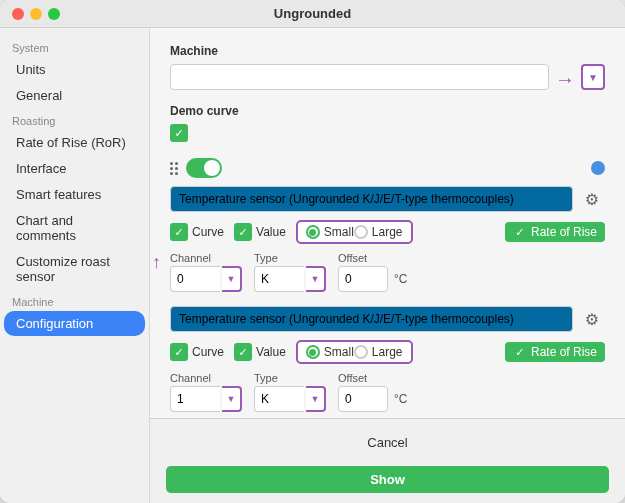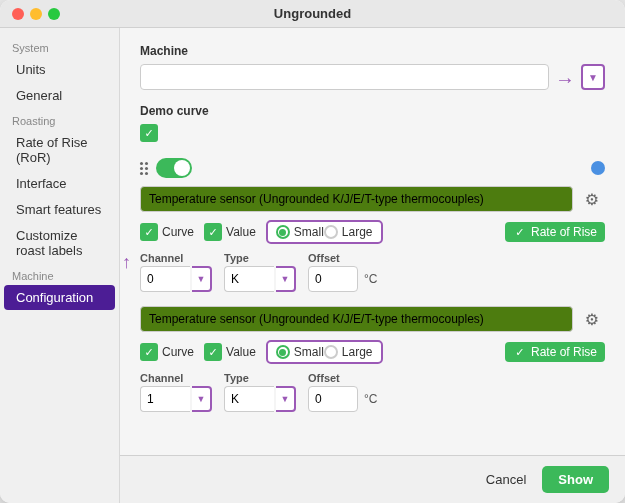--- a/index.html
+++ b/index.html
@@ -54,44 +54,44 @@
       font-size: 13px;
       font-weight: 600;
       color: #333;
     }
     .content {
       display: flex;
       flex: 1;
       overflow: hidden;
     }
     .sidebar {
-      width: 120px;
+      width: 150px;
       background: #f0f0f0;
       border-right: 1px solid #d8d8d8;
       padding: 8px 0;
       flex-shrink: 0;
     }
     .sidebar-section-label {
       font-size: 11px;
       color: #888;
       padding: 6px 12px 2px 12px;
       font-weight: 500;
     }
     .sidebar-item {
       padding: 5px 12px;
       font-size: 13px;
       color: #333;
       cursor: pointer;
       border-radius: 5px;
       margin: 1px 4px;
     }
     .sidebar-item.active {
-      background: #4c1d95;
+      background: #3b82f6;
       color: white;
-      border-radius: 4px;
+      border-radius: 10px;
     }
     .main {
       flex: 1;
       display: flex;
       flex-direction: column;
       overflow: hidden;
     }
     .main-scroll {
       flex: 1;
       overflow-y: scroll;
@@ -219,21 +219,21 @@
       display: flex;
       align-items: center;
       gap: 6px;
       margin-bottom: 8px;
     }
     .dropdown {
       flex: 1;
       height: 26px;
       border: 1px solid #ccc;
       border-radius: 4px;
-      background: #4d7c0f;
+      background: #0369a1;
       padding: 0 8px;
       font-size: 12px;
       appearance: none;
       cursor: pointer;
     }
     .gear-btn {
       width: 26px;
       height: 26px;
       background: none;
       border: none;
@@ -313,21 +313,21 @@
       margin-bottom: 6px;
     }
     .field-group {
       display: flex;
       flex-direction: column;
       gap: 2px;
     }
     .field-label {
       font-size: 11px;
       color: #555;
-      font-weight: 700;
+      font-weight: 400;
     }
     .field-input-row {
       display: flex;
       align-items: center;
       gap: 2px;
     }
     .small-input {
       width: 50px;
       height: 26px;
       border: 1px solid #ccc;
@@ -361,23 +361,25 @@
       font-size: 12px;
     }
     .unit-label {
       font-size: 12px;
       color: #555;
       margin-left: 4px;
     }
     .footer {
       display: flex;
       justify-content: flex-end;
+      gap: 10px;
       padding: 10px 16px;
       background: #f0f0f0;
       border-top: 1px solid #d0d0d0;
+      flex-direction: column;
     }
     .btn-cancel {
       padding: 6px 16px;
       background: none;
       border: none;
       font-size: 13px;
       color: #333;
       cursor: pointer;
     }
     .btn-save {
@@ -408,21 +410,22 @@
   <div class="content">
 
     <div class="sidebar">
       <div class="sidebar-section-label">System</div>
       <div class="sidebar-item">Units</div>
       <div class="sidebar-item">General</div>
       <div class="sidebar-section-label">Roasting</div>
       <div class="sidebar-item">Rate of Rise (RoR)</div>
       <div class="sidebar-item">Interface</div>
       <div class="sidebar-item">Smart features</div>
-      <div class="sidebar-item">Customize roast labels</div>
+      <div class="sidebar-item">Chart and comments</div>
+      <div class="sidebar-item">Customize roast sensor</div>
       <div class="sidebar-section-label">Machine</div>
       <div class="sidebar-item active">Configuration</div>
     </div>
 
     <div class="main">
       <div class="main-scroll">
 
         <div class="field-row">
           <div class="section-title">Machine</div>
           <div class="input-with-arrow">

